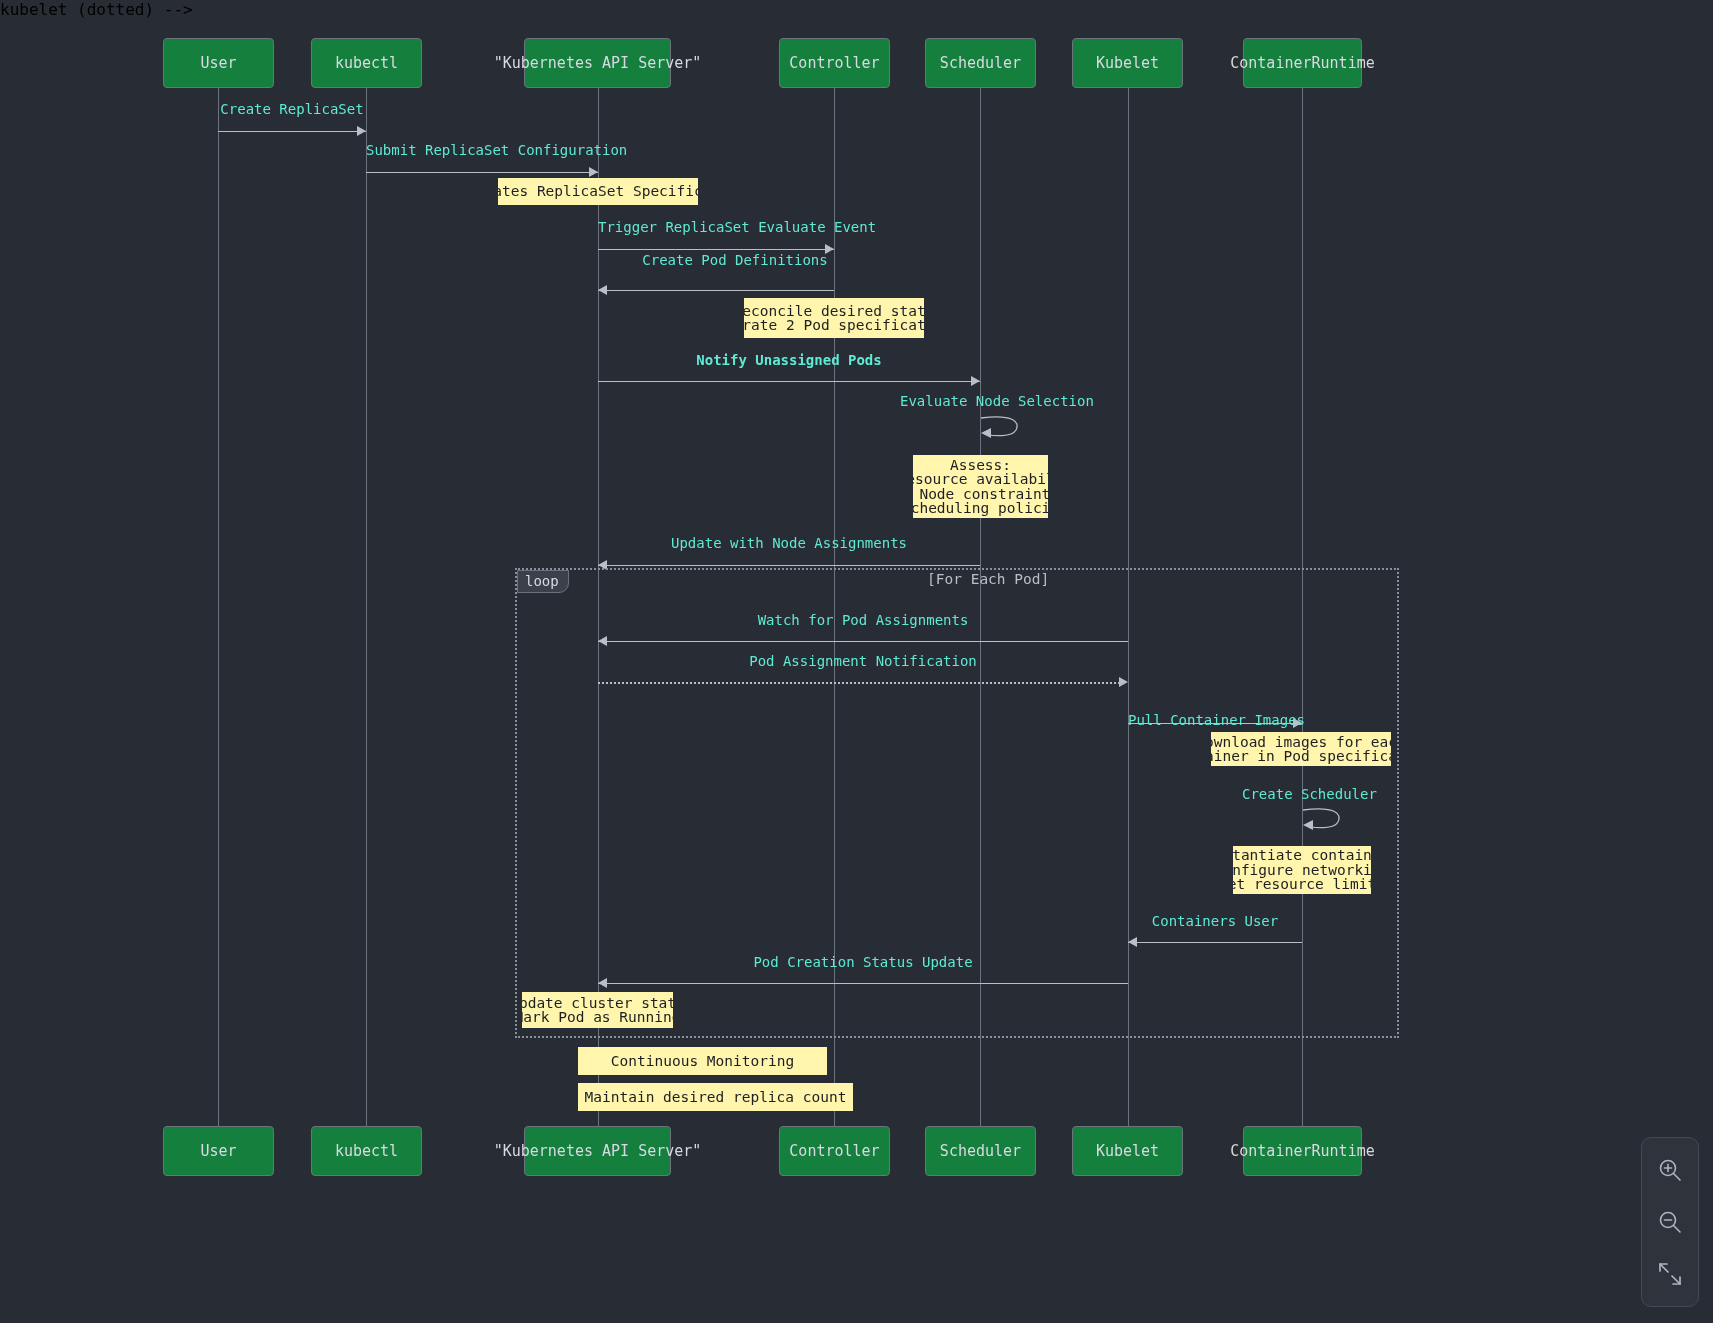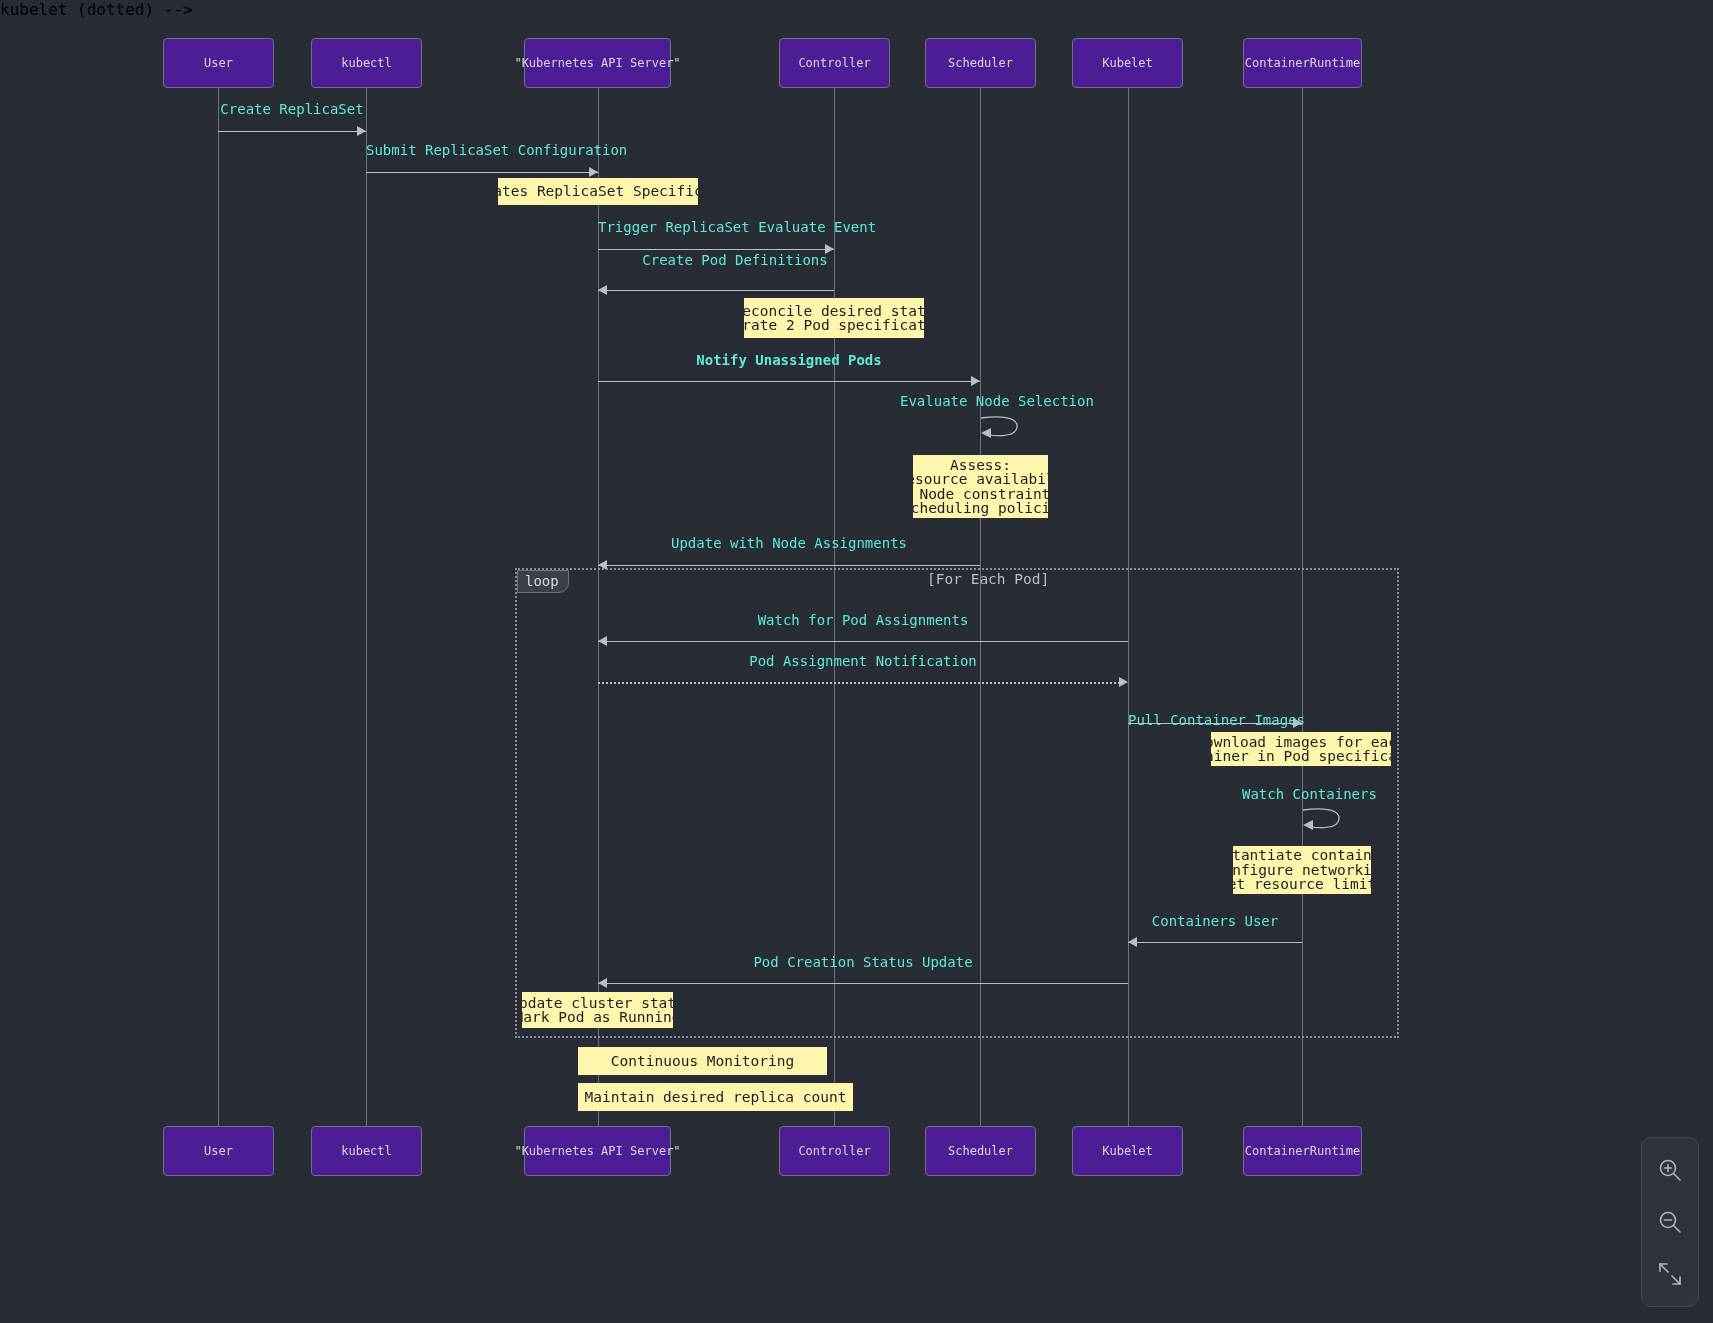--- a/index.html
+++ b/index.html
@@ -7,25 +7,25 @@
     width: 1713px; height: 1323px;
     background: #282c34;
     font-family: "DejaVu Sans Mono", "Liberation Mono", monospace;
     overflow: hidden;
   }
   #canvas { position: relative; width: 1713px; height: 1323px; background: #282c34; }
 
   
   .actor-box {
     position: absolute;
-    background: #4c1d95;
+    background: #15803d;
     border: 1px solid #6b7280;
     border-radius: 4px;
     color: #d7dae0;
-    font-size: 12px;
+    font-size: 15px;
     display: flex; align-items: center; justify-content: center;
     white-space: nowrap;
     height: 50px;
   }
   .actor-box .actor-label { pointer-events: none; }
 
   
   .lifeline {
     position: absolute;
     width: 1px;
@@ -240,21 +240,21 @@
   <div class="msg-line" style="left:1128px; top:723px; width:174px;"></div>
   <div class="arrowhead right" style="left:1293px; top:718px;"></div>
 
   
   <div class="note" style="left:1211px; top:732px; width:180px; height:34px;">
     <span class="nline">Download images for each</span>
     <span class="nline">ntainer in Pod specificati</span>
   </div>
 
   
-  <div class="msg-label" style="left:1242px; top:786px; width:122px;">Watch Containers</div>
+  <div class="msg-label" style="left:1242px; top:786px; width:122px;">Create Scheduler</div>
   <div class="selfloop" style="left:1302px; top:804px;">
     <svg width="46" height="34" viewBox="0 0 46 34">
       <path d="M1,6 C34,2 40,10 36,18 C32,25 14,25 3,21" fill="none" stroke="#b9bec7" stroke-width="1.3"></path>
       <polygon points="11,16 1,21 11,26" fill="#b9bec7"></polygon>
     </svg>
   </div>
 
   
   <div class="note" style="left:1233px; top:846px; width:138px; height:48px;">
     <span class="nline">nstantiate container</span>

